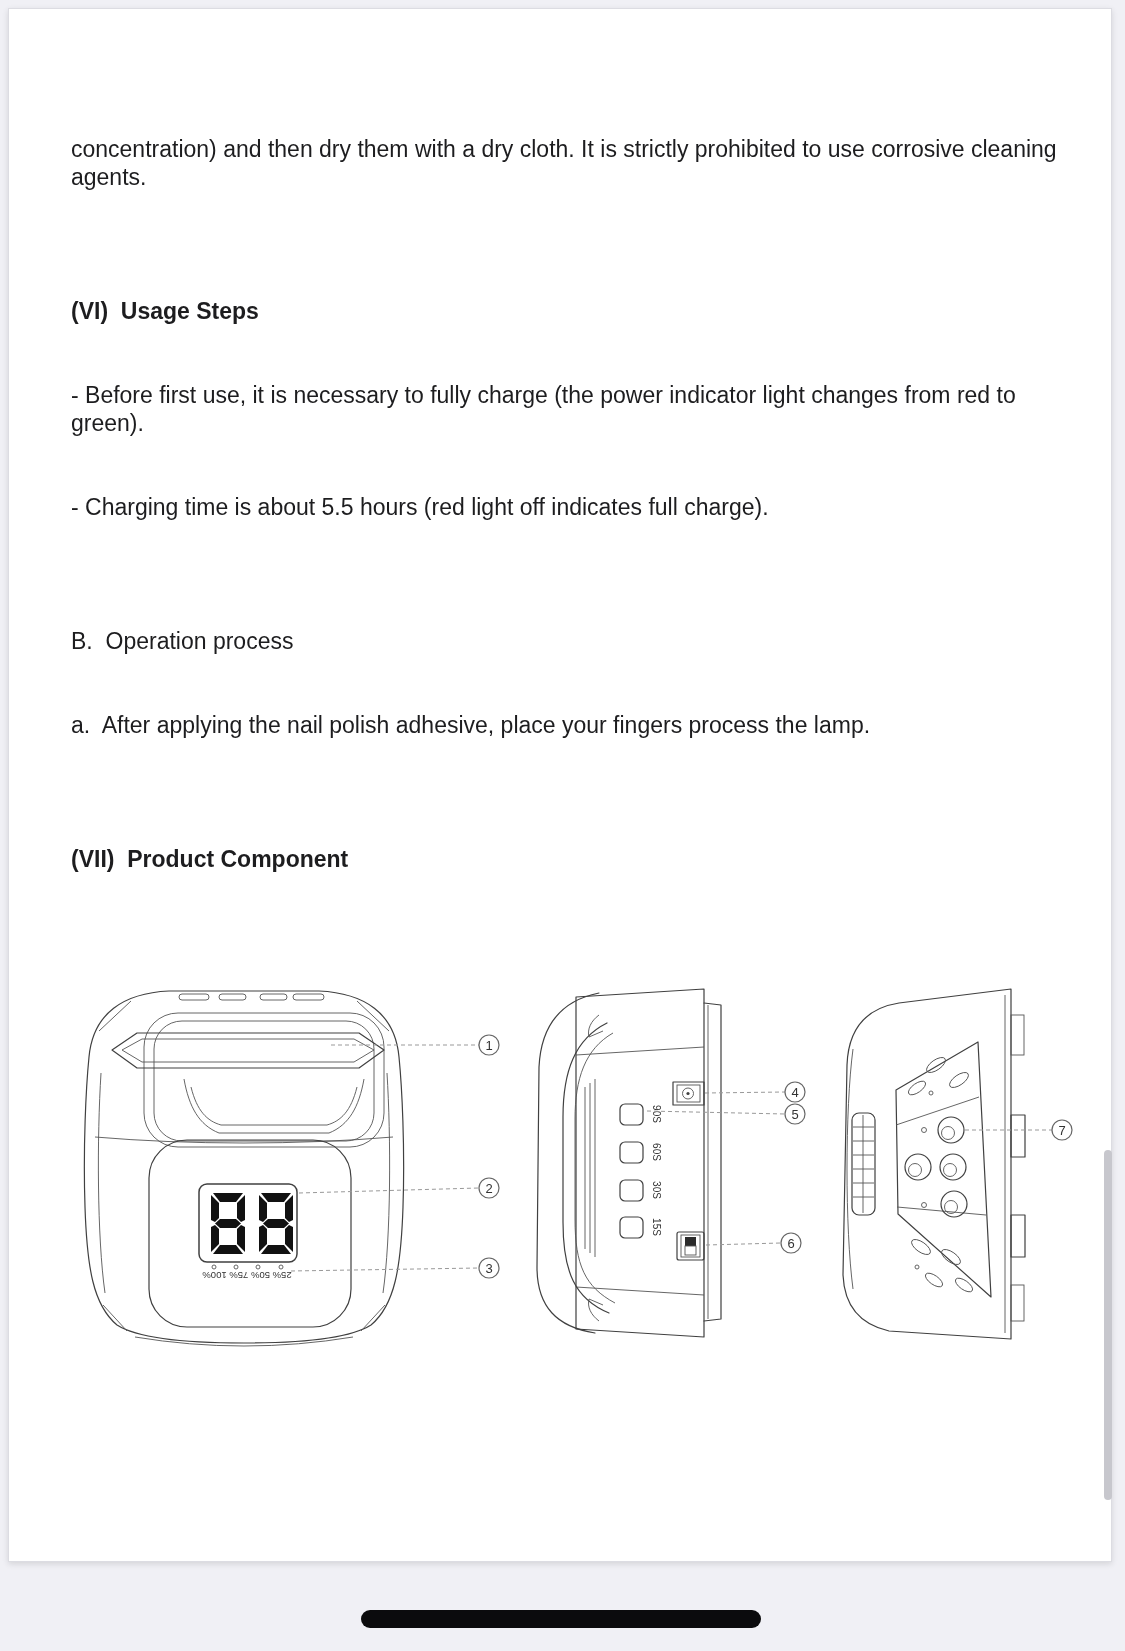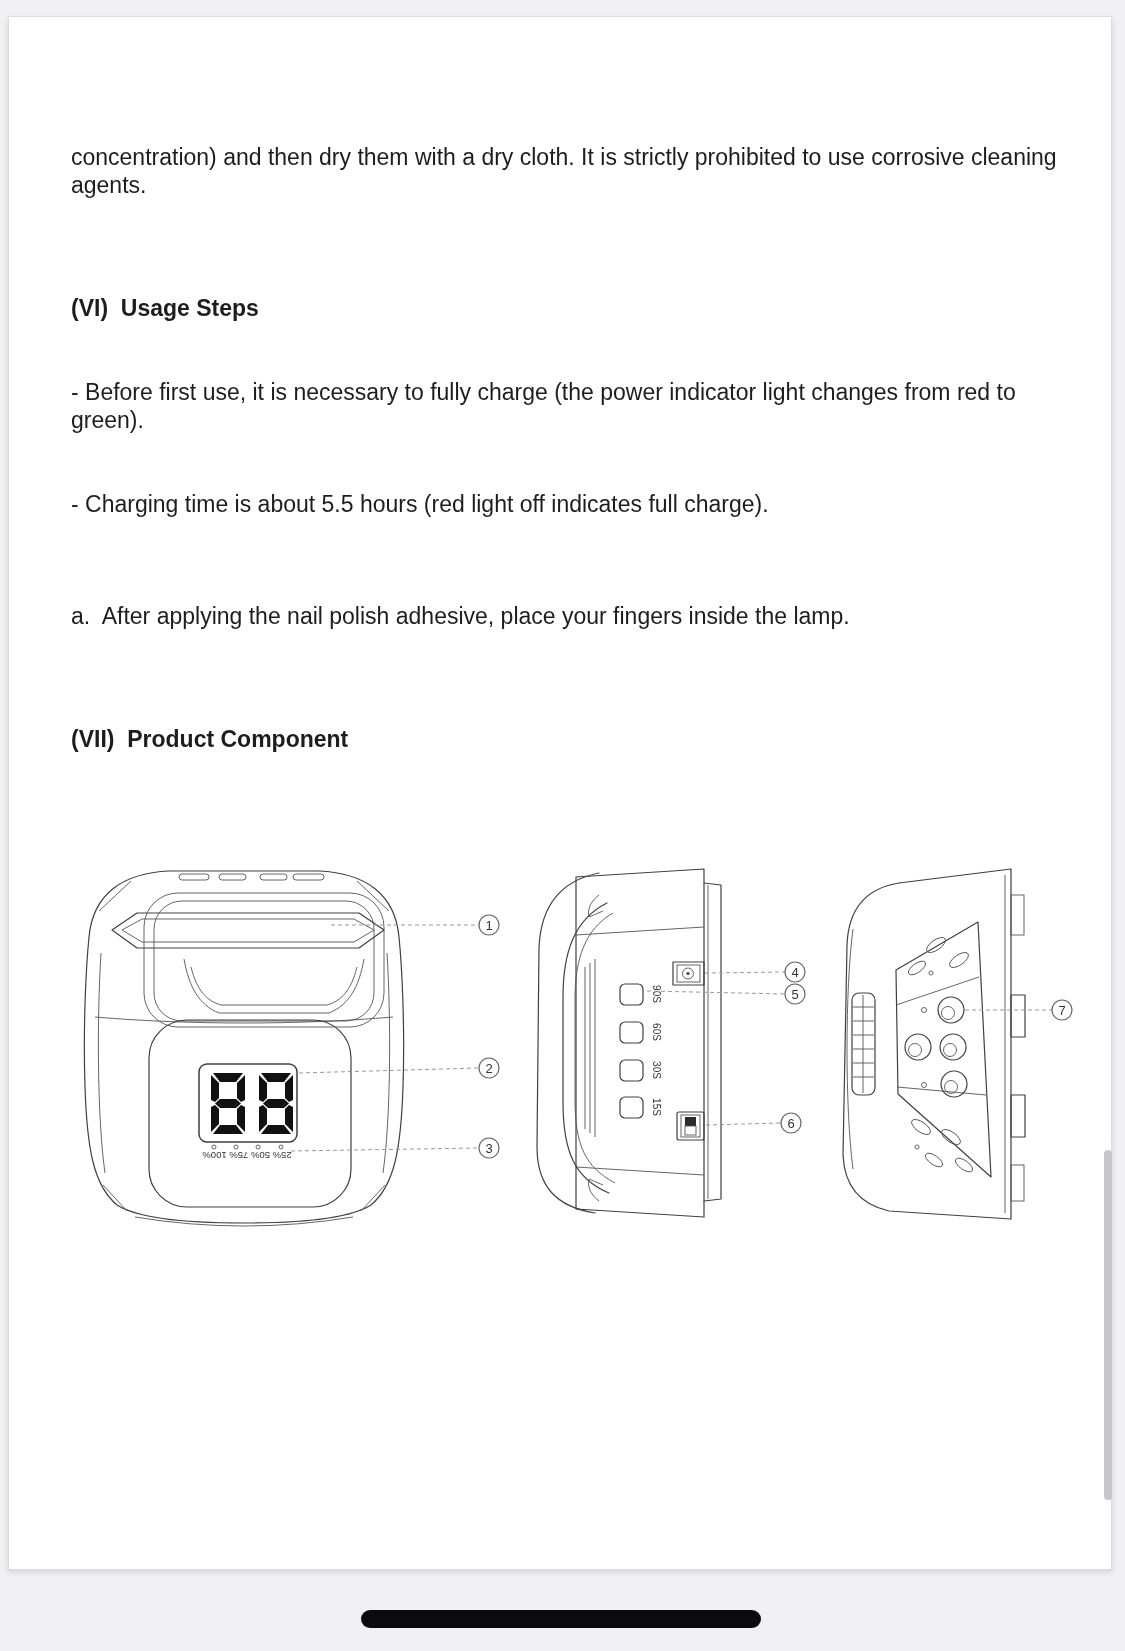--- a/index.html
+++ b/index.html
@@ -6,31 +6,31 @@
   body{
     width:1125px;height:1651px;
     background:#f0f0f5;
     font-family:"Liberation Sans", sans-serif;
     color:#1d1d1f;
     position:relative;
     overflow:hidden;
   }
   .screen{position:absolute;inset:0;}
   .page{
-    position:absolute;left:8px;top:16px;width:1104px;height:1554px;
+    position:absolute;left:8px;top:8px;width:1104px;height:1554px;
     background:#ffffff;
     border:1px solid #dcdce2;
     box-shadow:0 2px 6px rgba(0,0,0,.12);
     box-sizing:border-box;
     padding:42px 50px 0 62px;
     font-size:23px;line-height:28px;
     white-space:pre-wrap;
   }
   .h{font-weight:700;}
-  .mt{margin-top:11px;}
+  .mt{margin-top:22px;}
   .diagrams{
     position:relative;height:392px;
     margin-left:-62px;margin-right:-50px;
   }
   .diagrams svg{position:absolute;}
   .scroll-thumb{
     position:absolute;left:1104px;top:1150px;width:8px;height:350px;
     background:#c7c7cd;border-radius:4px;
   }
   .home-indicator{
@@ -50,21 +50,22 @@
 
 <div class="screen">
   <div class="page">
 
     <div>concentration) and then dry them with a dry cloth. It is strictly prohibited to use corrosive cleaning agents.</div>
 
     <div class="h mt">(VI)  Usage Steps</div>
     <div>- Before first use, it is necessary to fully charge (the power indicator light changes from red to green).</div>
     <div>- Charging time is about 5.5 hours (red light off indicates full charge).</div>
 
-    <div>a.  After applying the nail polish adhesive, place your fingers inside the lamp.</div>
+    <div class="mt">B.  Operation process</div>
+    <div>a.  After applying the nail polish adhesive, place your fingers process the lamp.</div>
 
     <div class="h mt">(VII)  Product Component</div>
 
     <div class="diagrams">
 
       
       <svg style="left:60px;top:30px" width="432" height="362" viewBox="0 0 432 362">
 
         <path class="lineart" d="M100,4 C55,6 24,26 20,70 C17,100 14,160 16,220 C18,280 24,318 48,338 C70,352 120,356 175,356 C230,356 280,352 302,338 C326,318 332,280 334,220 C336,160 333,100 330,70 C326,26 295,6 250,4 Z"></path>
 

